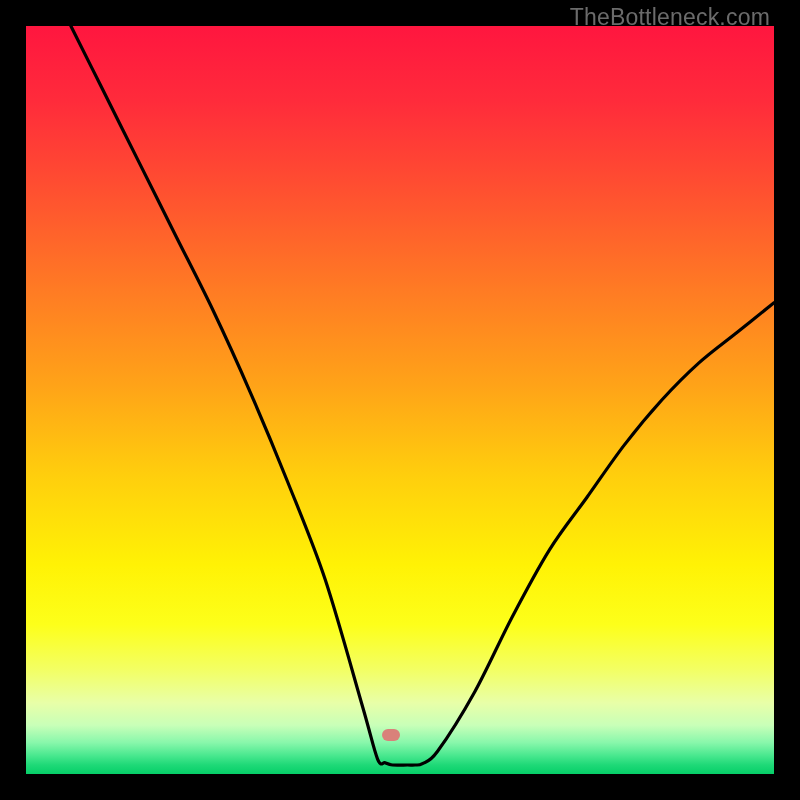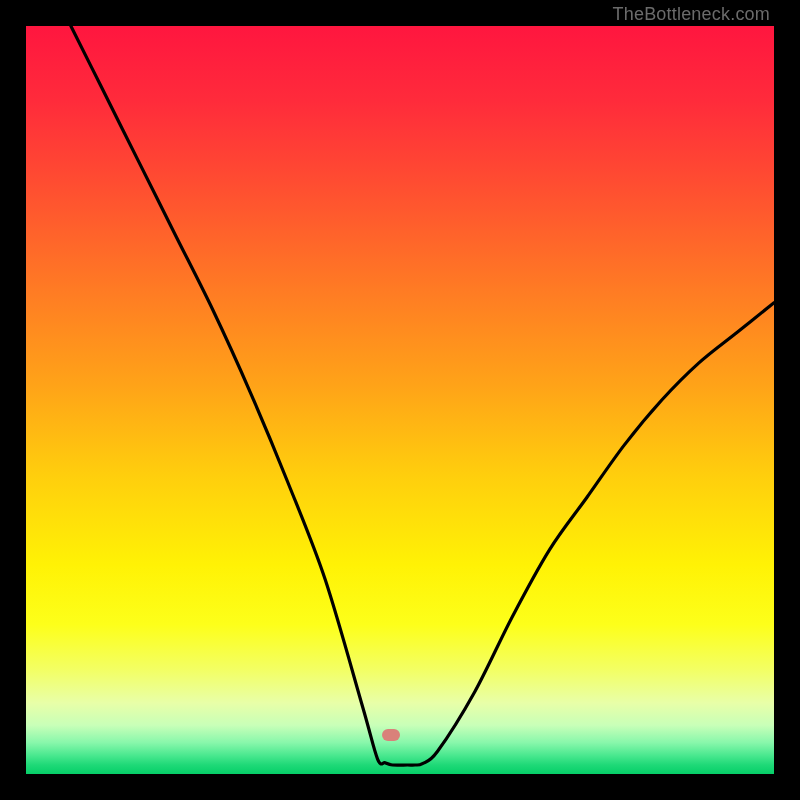--- a/index.html
+++ b/index.html
@@ -30,21 +30,21 @@
   }
   .curve-svg {
     position: absolute;
     inset: 0;
   }
   .watermark {
     position: absolute;
     top: 4px;
     right: 30px;
     font-family: Arial, Helvetica, sans-serif;
-    font-size: 18px;
+    font-size: 23px;
     color: #6b6b6b;
     letter-spacing: 0.2px;
     font-weight: 500;
   }
   .marker {
     position: absolute;
     width: 18px;
     height: 12px;
     background: #d9817a;
     border-radius: 6px;

